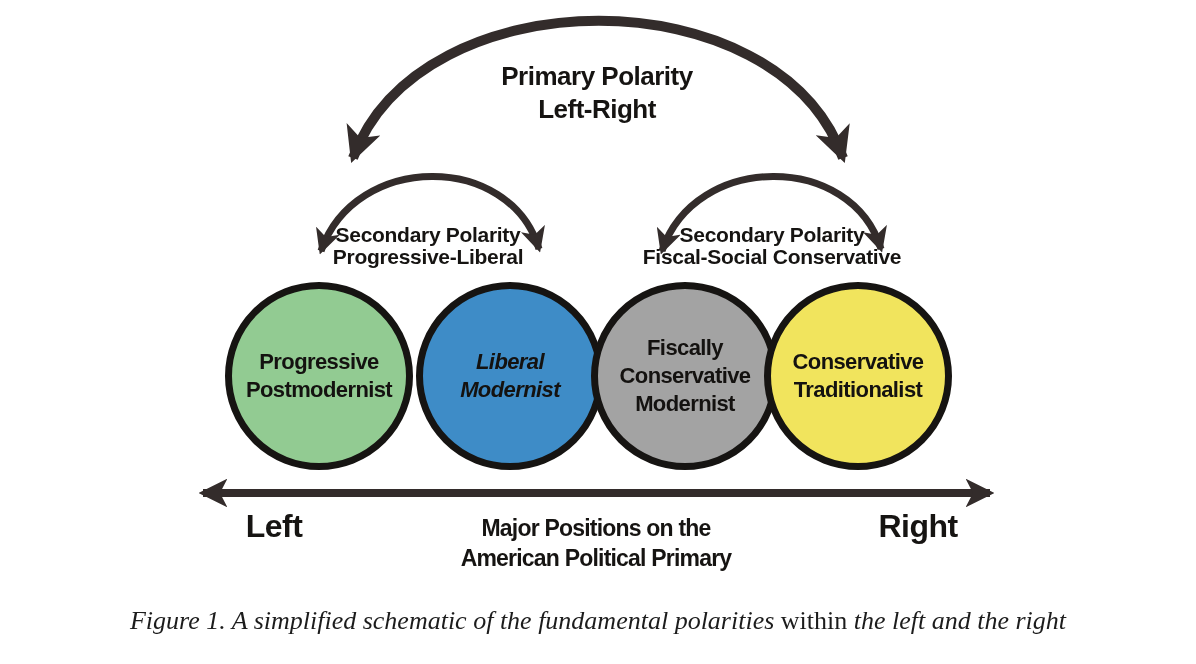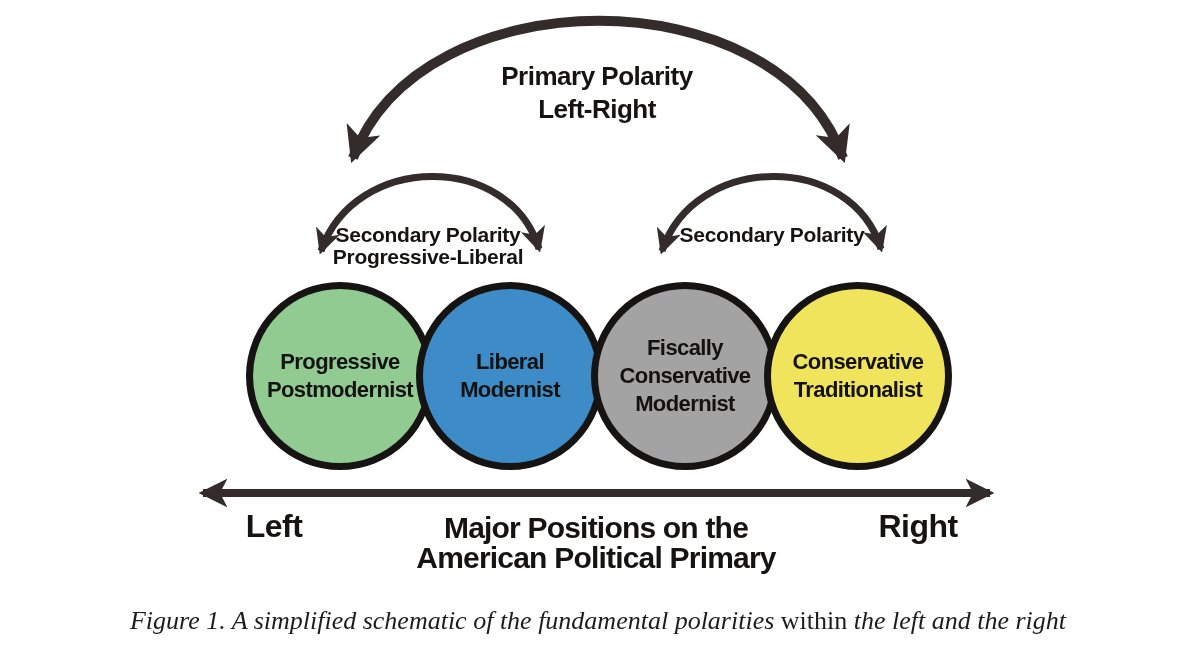--- a/index.html
+++ b/index.html
@@ -40,28 +40,28 @@
     text-align: center;
   }
   .circle .circle-label {
     font-weight: 700;
     font-size: 22px;
     line-height: 28px;
     color: #141210;
     letter-spacing: -0.6px;
   }
   .circle .circle-label span { display: block; }
-  .circle-0 { left: 246px; }
-  .circle-1 { left: 416px; }
+  .circle-0 { left: 225px; }
+  .circle-1 { left: 416px; font-style: italic; }
   .circle-2 { left: 591px; }
   .circle-3 { left: 764px; }
   .axis-end-label { top: 508px; font-size: 32px; line-height: 36px; letter-spacing: -0.5px; }
   .axis-left-label  { left: 214px; width: 120px; }
   .axis-right-label { left: 858px; width: 120px; }
-  .axis-title { top: 513px; left: 396px; width: 400px; font-size: 30px; line-height: 30px; letter-spacing: -0.8px; }
+  .axis-title { top: 513px; left: 396px; width: 400px; font-size: 23px; line-height: 30px; letter-spacing: -0.8px; }
   .caption {
     position: absolute;
     top: 606px;
     left: 0;
     width: 1196px;
     text-align: center;
     font-family: "Liberation Serif", serif;
     font-style: italic;
     font-size: 26px;
     color: #1c1c1c;
@@ -92,20 +92,21 @@
     <span>Left-Right</span>
   </div>
 
   <div class="label secondary-label secondary-left">
     <span>Secondary Polarity</span>
     <span>Progressive-Liberal</span>
   </div>
 
   <div class="label secondary-label secondary-right">
     <span>Secondary Polarity</span>
+    <span>Fiscal-Social Conservative</span>
   </div>
 
   <div class="circle circle-0" style="background: rgb(146, 203, 146); border-color: rgb(22, 20, 18);">
     <div class="circle-label">
       <span>Progressive</span>
       <span>Postmodernist</span>
     </div>
   </div>
 
   <div class="circle circle-1" style="background: rgb(62, 140, 199); border-color: rgb(22, 20, 18);">

